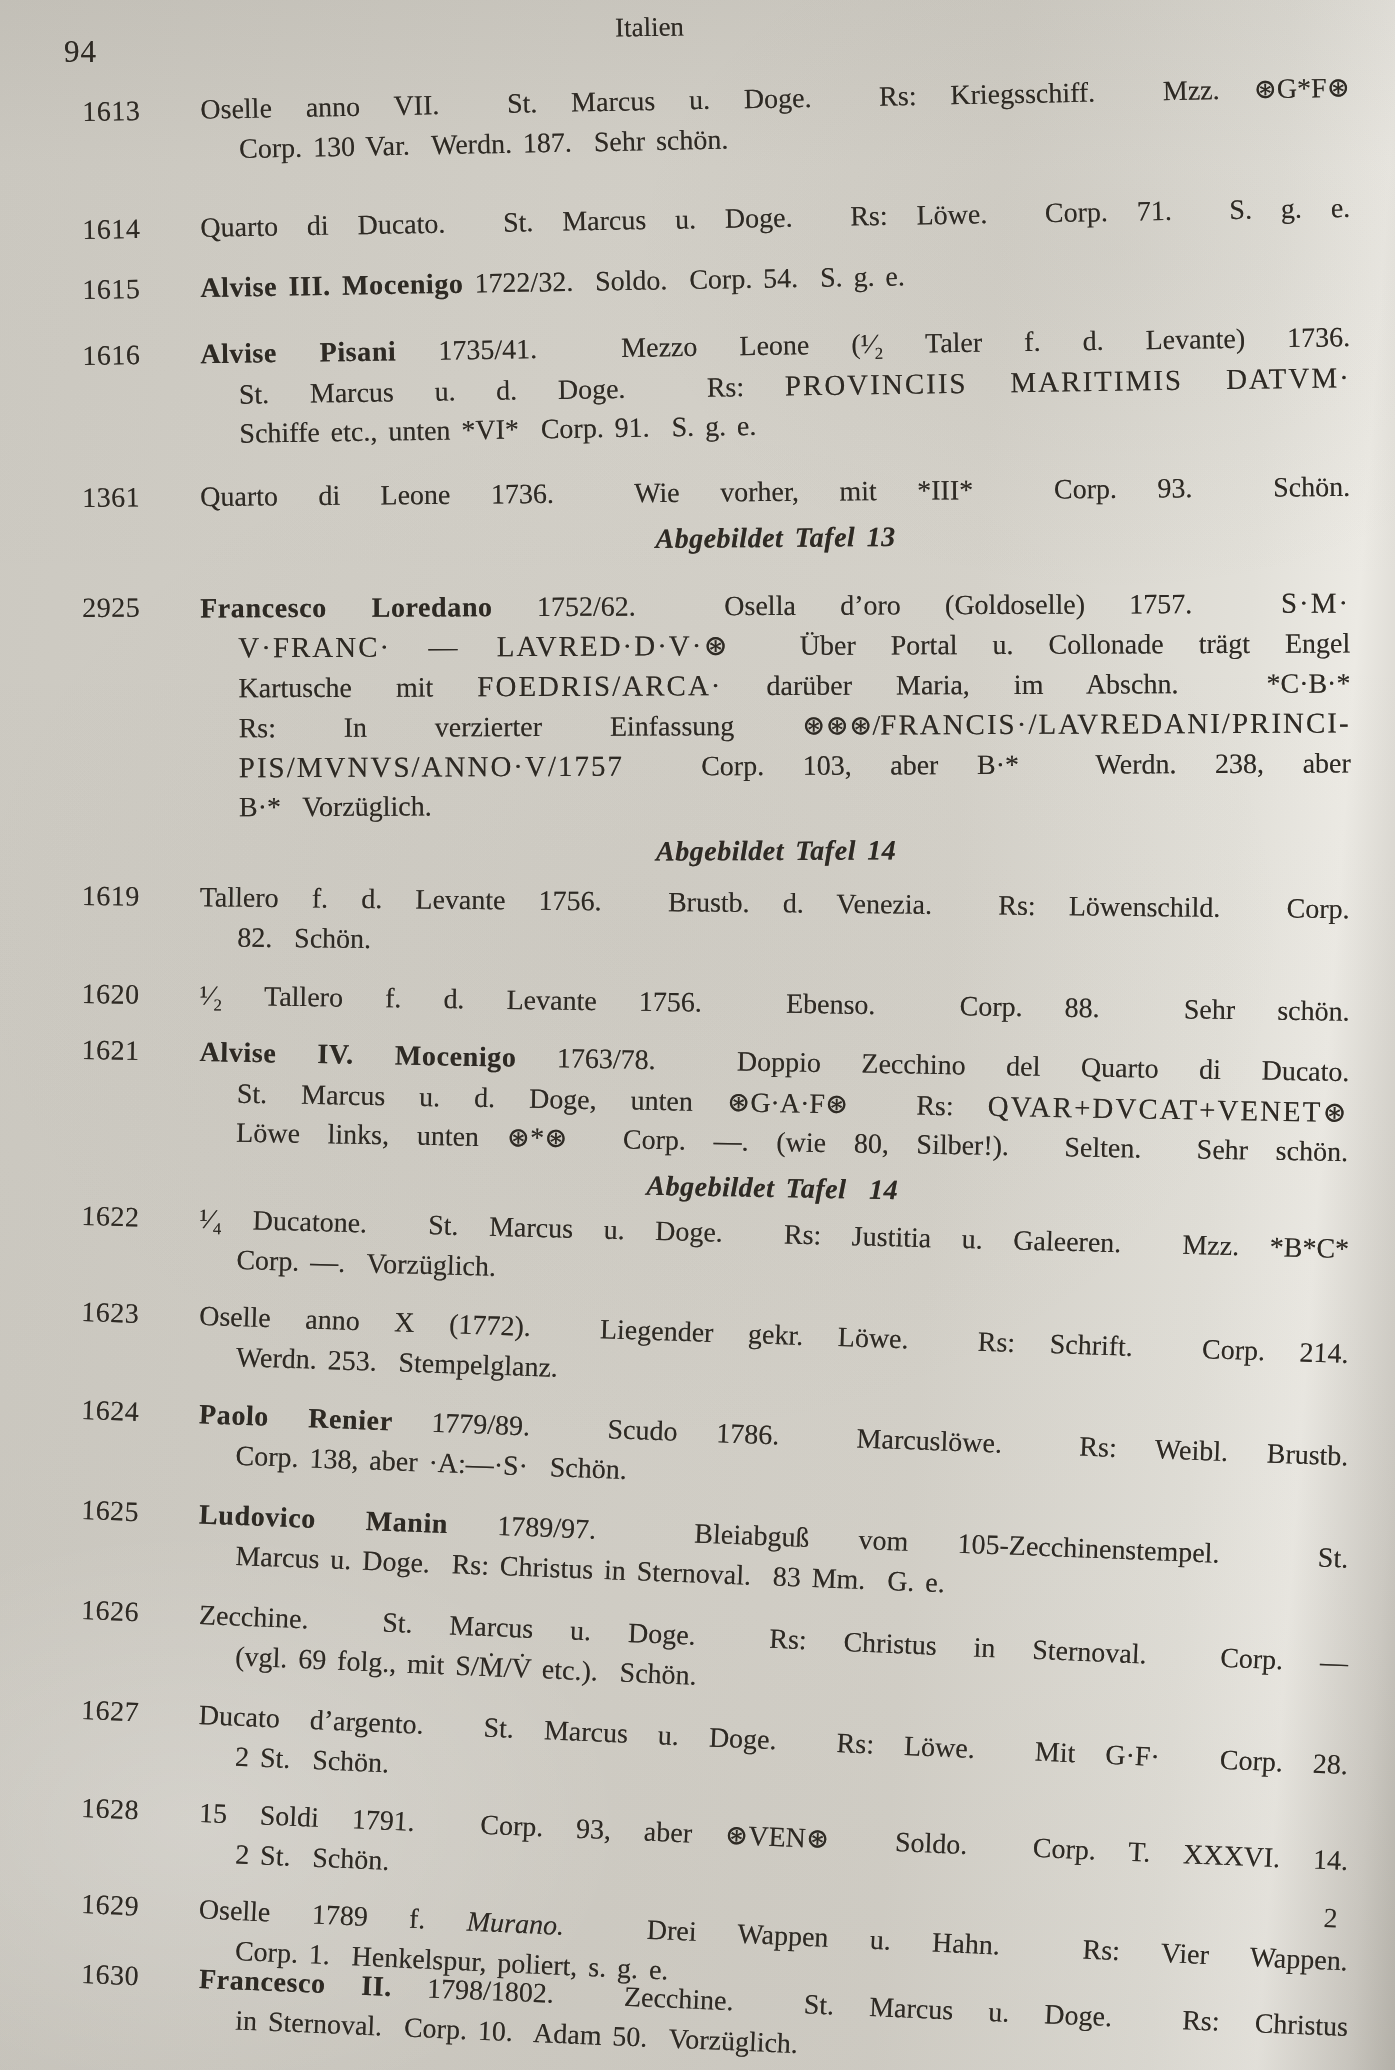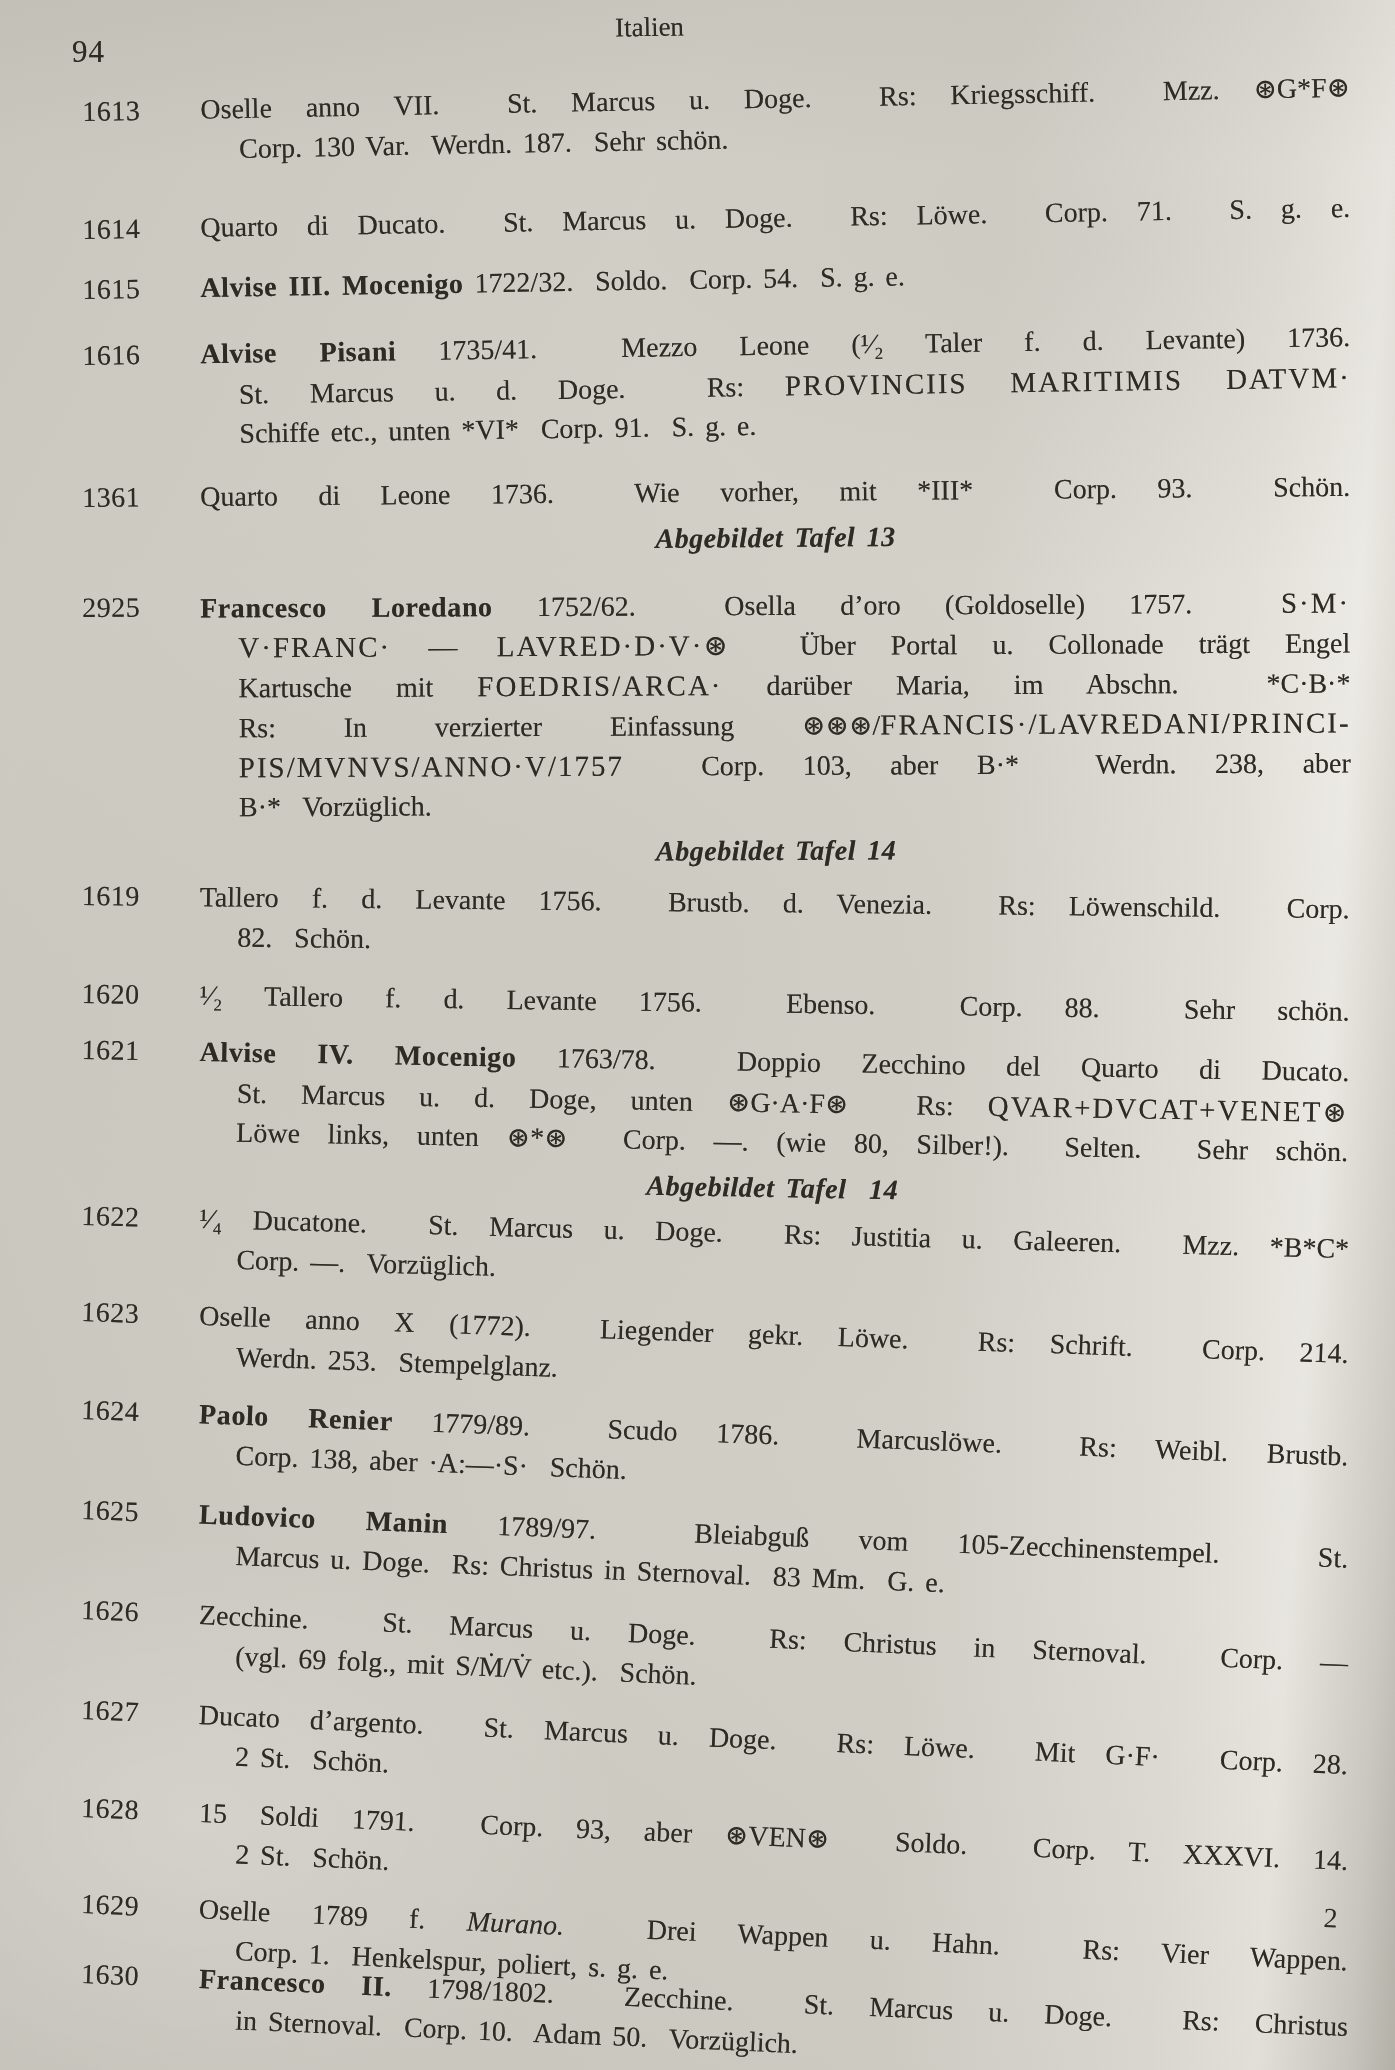--- a/index.html
+++ b/index.html
@@ -16,21 +16,21 @@
   }
   .page::before{
     content:"";position:absolute;inset:0;pointer-events:none;
     background:
       radial-gradient(620px 420px at 14% 88%, rgba(255,255,255,0.20), rgba(255,255,255,0) 70%),
       radial-gradient(700px 500px at 80% 12%, rgba(90,85,75,0.06), rgba(90,85,75,0) 70%),
       radial-gradient(900px 700px at 45% 45%, rgba(120,115,105,0.05), rgba(120,115,105,0) 75%);
   }
   .ink{color:#2e2a24;}
   .page-number{
-    position:absolute;left:72px;top:34px;font-size:31px;letter-spacing:1px;text-align:right;
+    position:absolute;left:64px;top:34px;font-size:31px;letter-spacing:1px;text-align:right;
   }
   .page-header{
     position:absolute;left:0;top:12px;width:1395px;text-align:center;
     font-size:27px;transform:translateX(-48px) rotate(-1deg);
   }
   .entries{position:absolute;left:82px;top:0;width:1270px;height:2070px;}
   .entry{position:absolute;left:0;width:1270px;transform-origin:left top;}
   .entry-num{
     position:absolute;left:0;top:0;width:110px;font-size:28px;line-height:40px;
     letter-spacing:0.5px;

